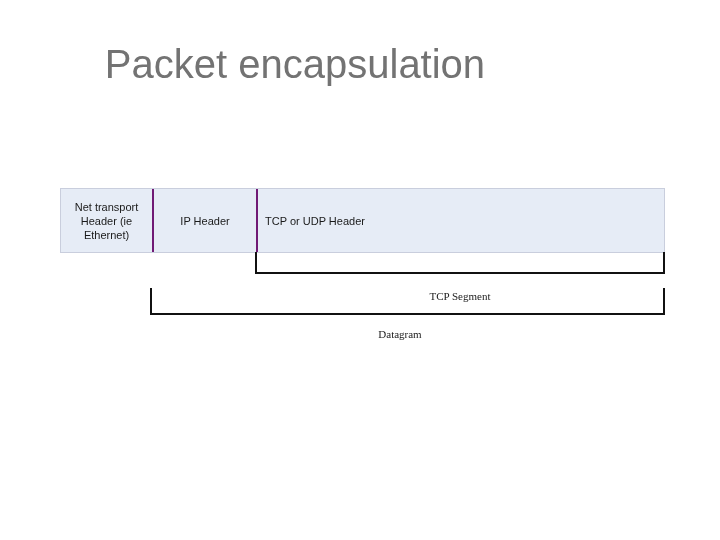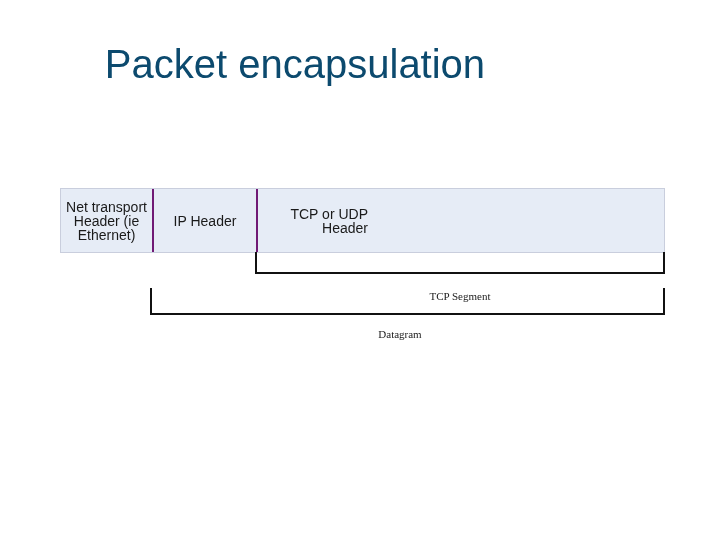--- a/index.html
+++ b/index.html
@@ -23,21 +23,21 @@
   
   #slide-title {
     position: absolute;
     left: 0;
     top: 40px;
     width: 590px;
     text-align: center;
     font-size: 40px;
     line-height: 48px;
     font-weight: normal;
-    color: #0c4a6e;
+    color: #737373;
     letter-spacing: 0px;
   }
 
   
   #packet-strip {
     position: absolute;
     left: 60px;
     top: 188px;
     width: 605px;
     height: 65px;
@@ -47,21 +47,21 @@
     background: #e6ecf6;
   }
   .packet-field {
     box-sizing: border-box;
     display: flex;
     align-items: center;
     justify-content: center;
     text-align: center;
     background: #e6ecf6;
     color: #1a1a1a;
-    font-size: 14px;
+    font-size: 11px;
     line-height: 14px;
     padding: 2px 4px;
   }
   .packet-field + .packet-field {
     border-left: 2px solid #701a75;
     text-align: right;
   }
   #field-net-transport { width: 91px; }
   #field-ip-header     { width: 104px; }
   #field-tcp-udp       { width: 116px; }

